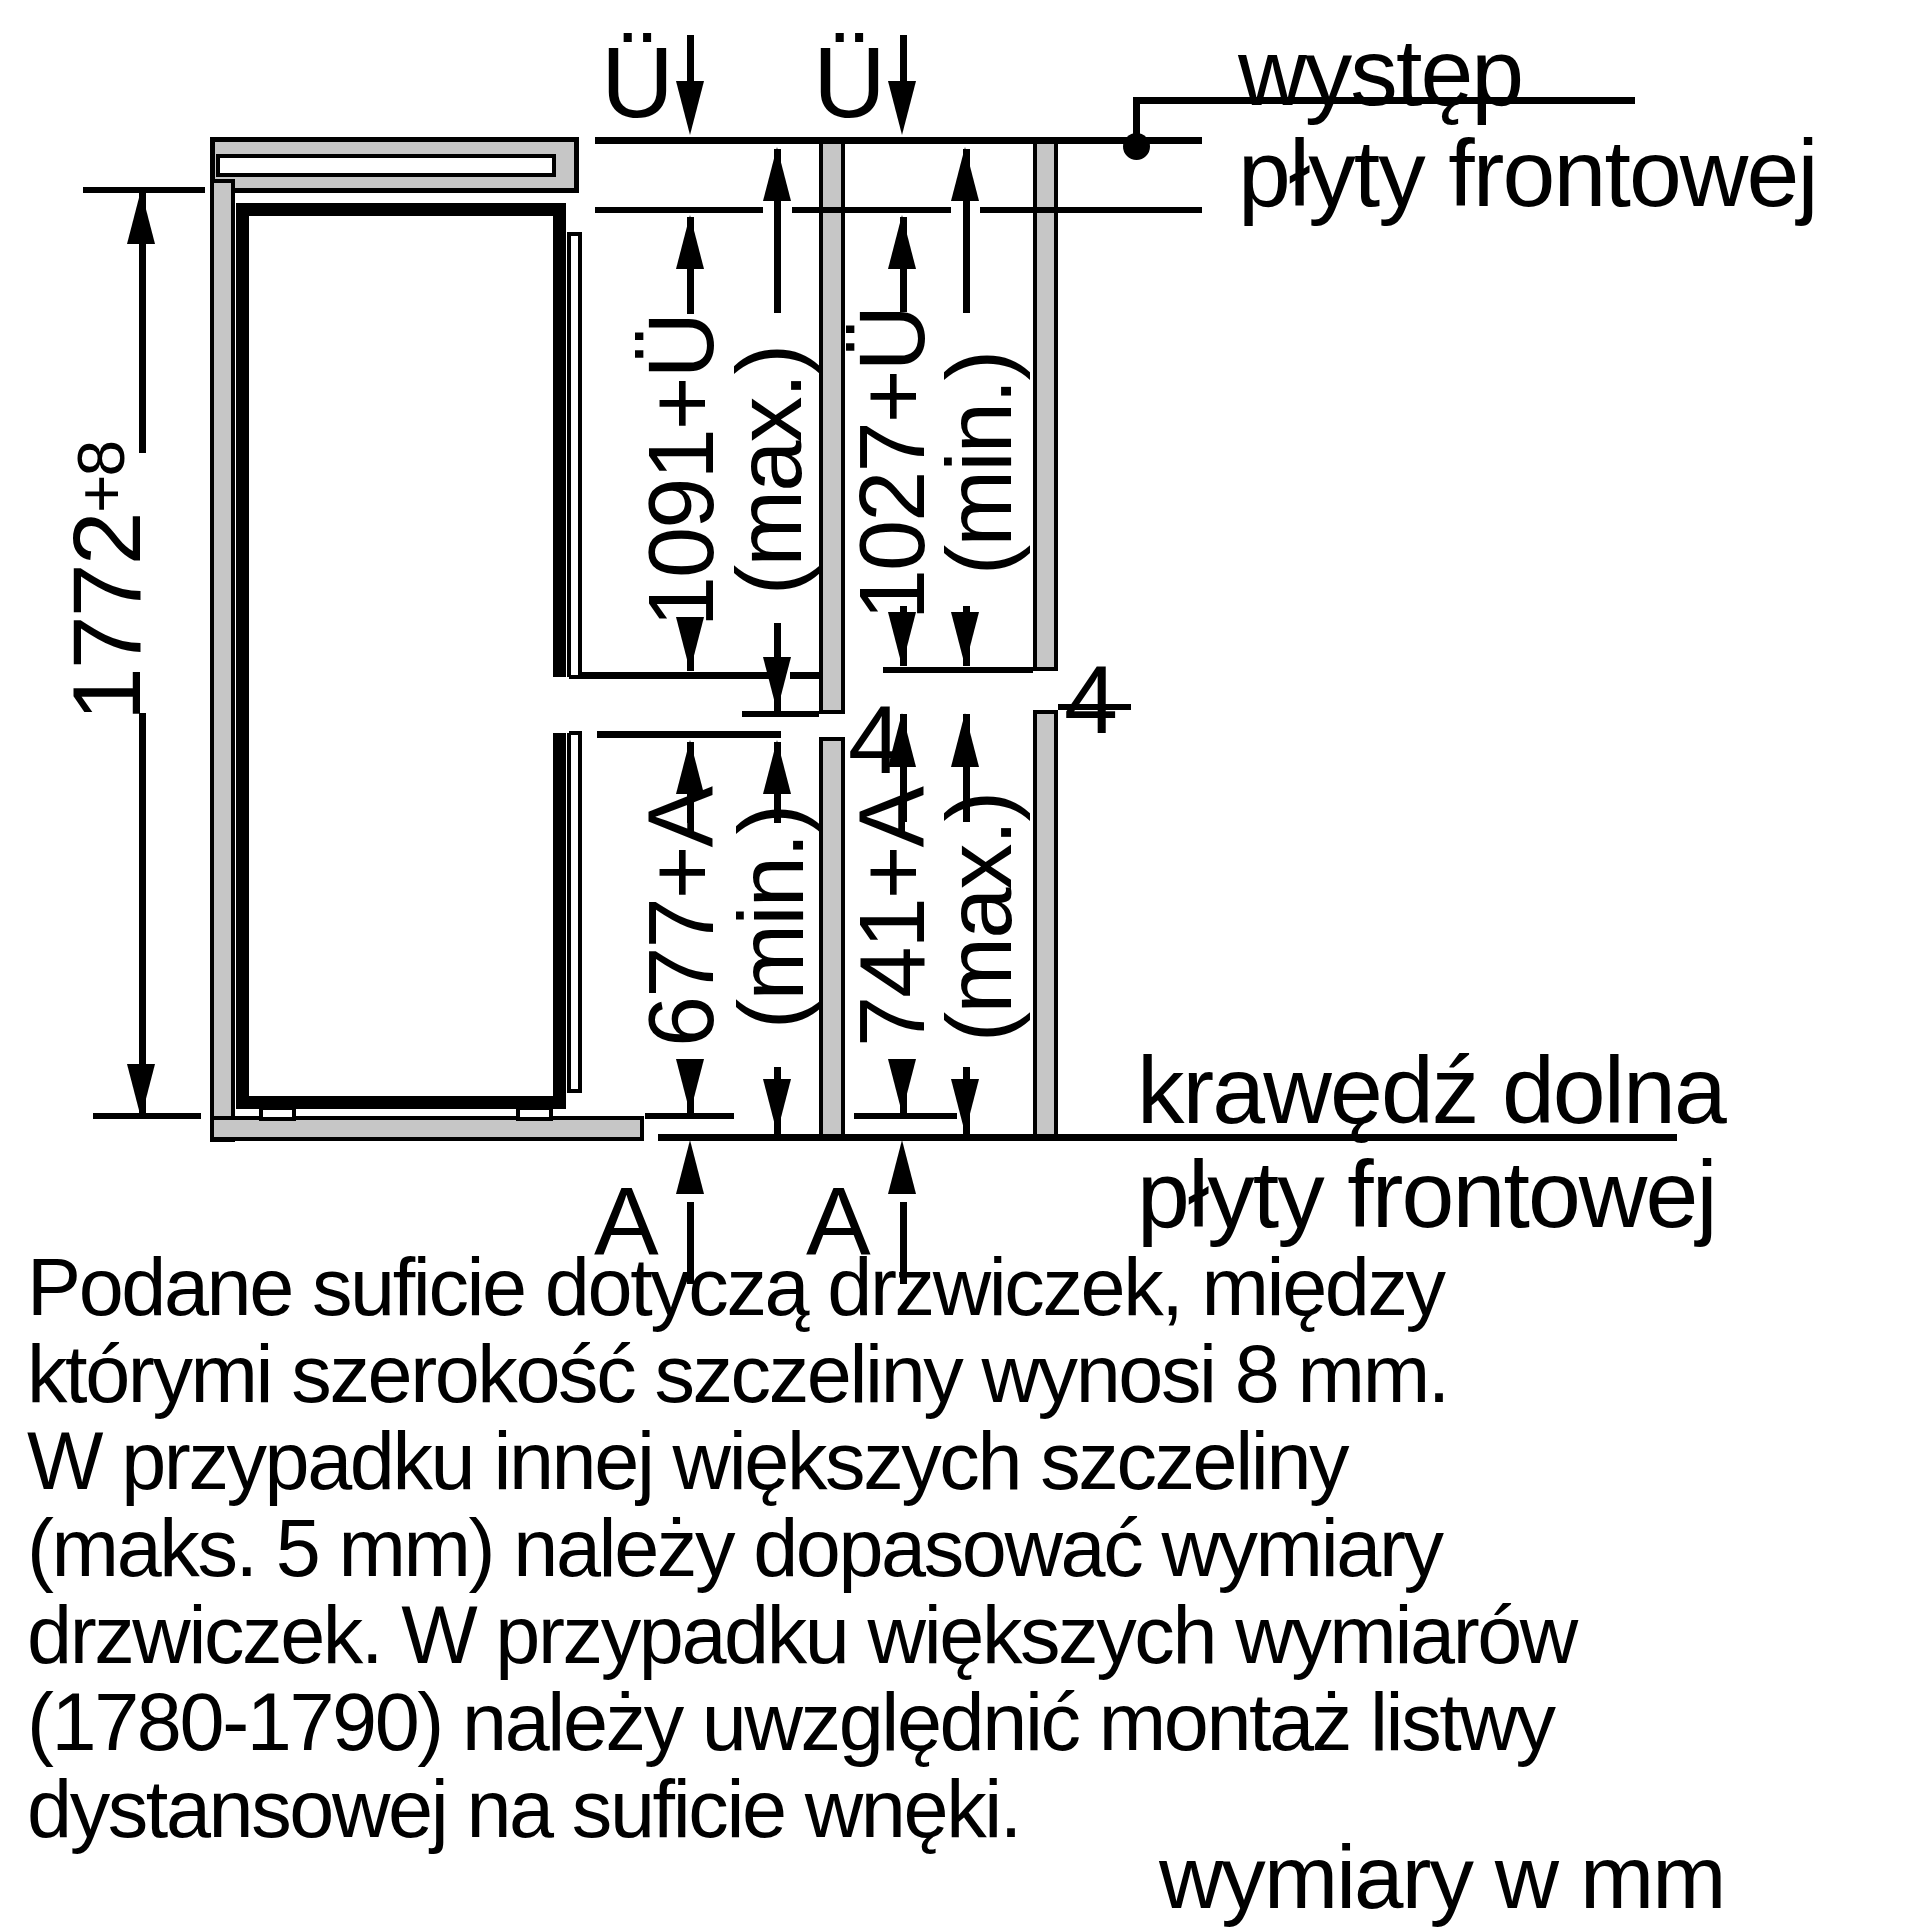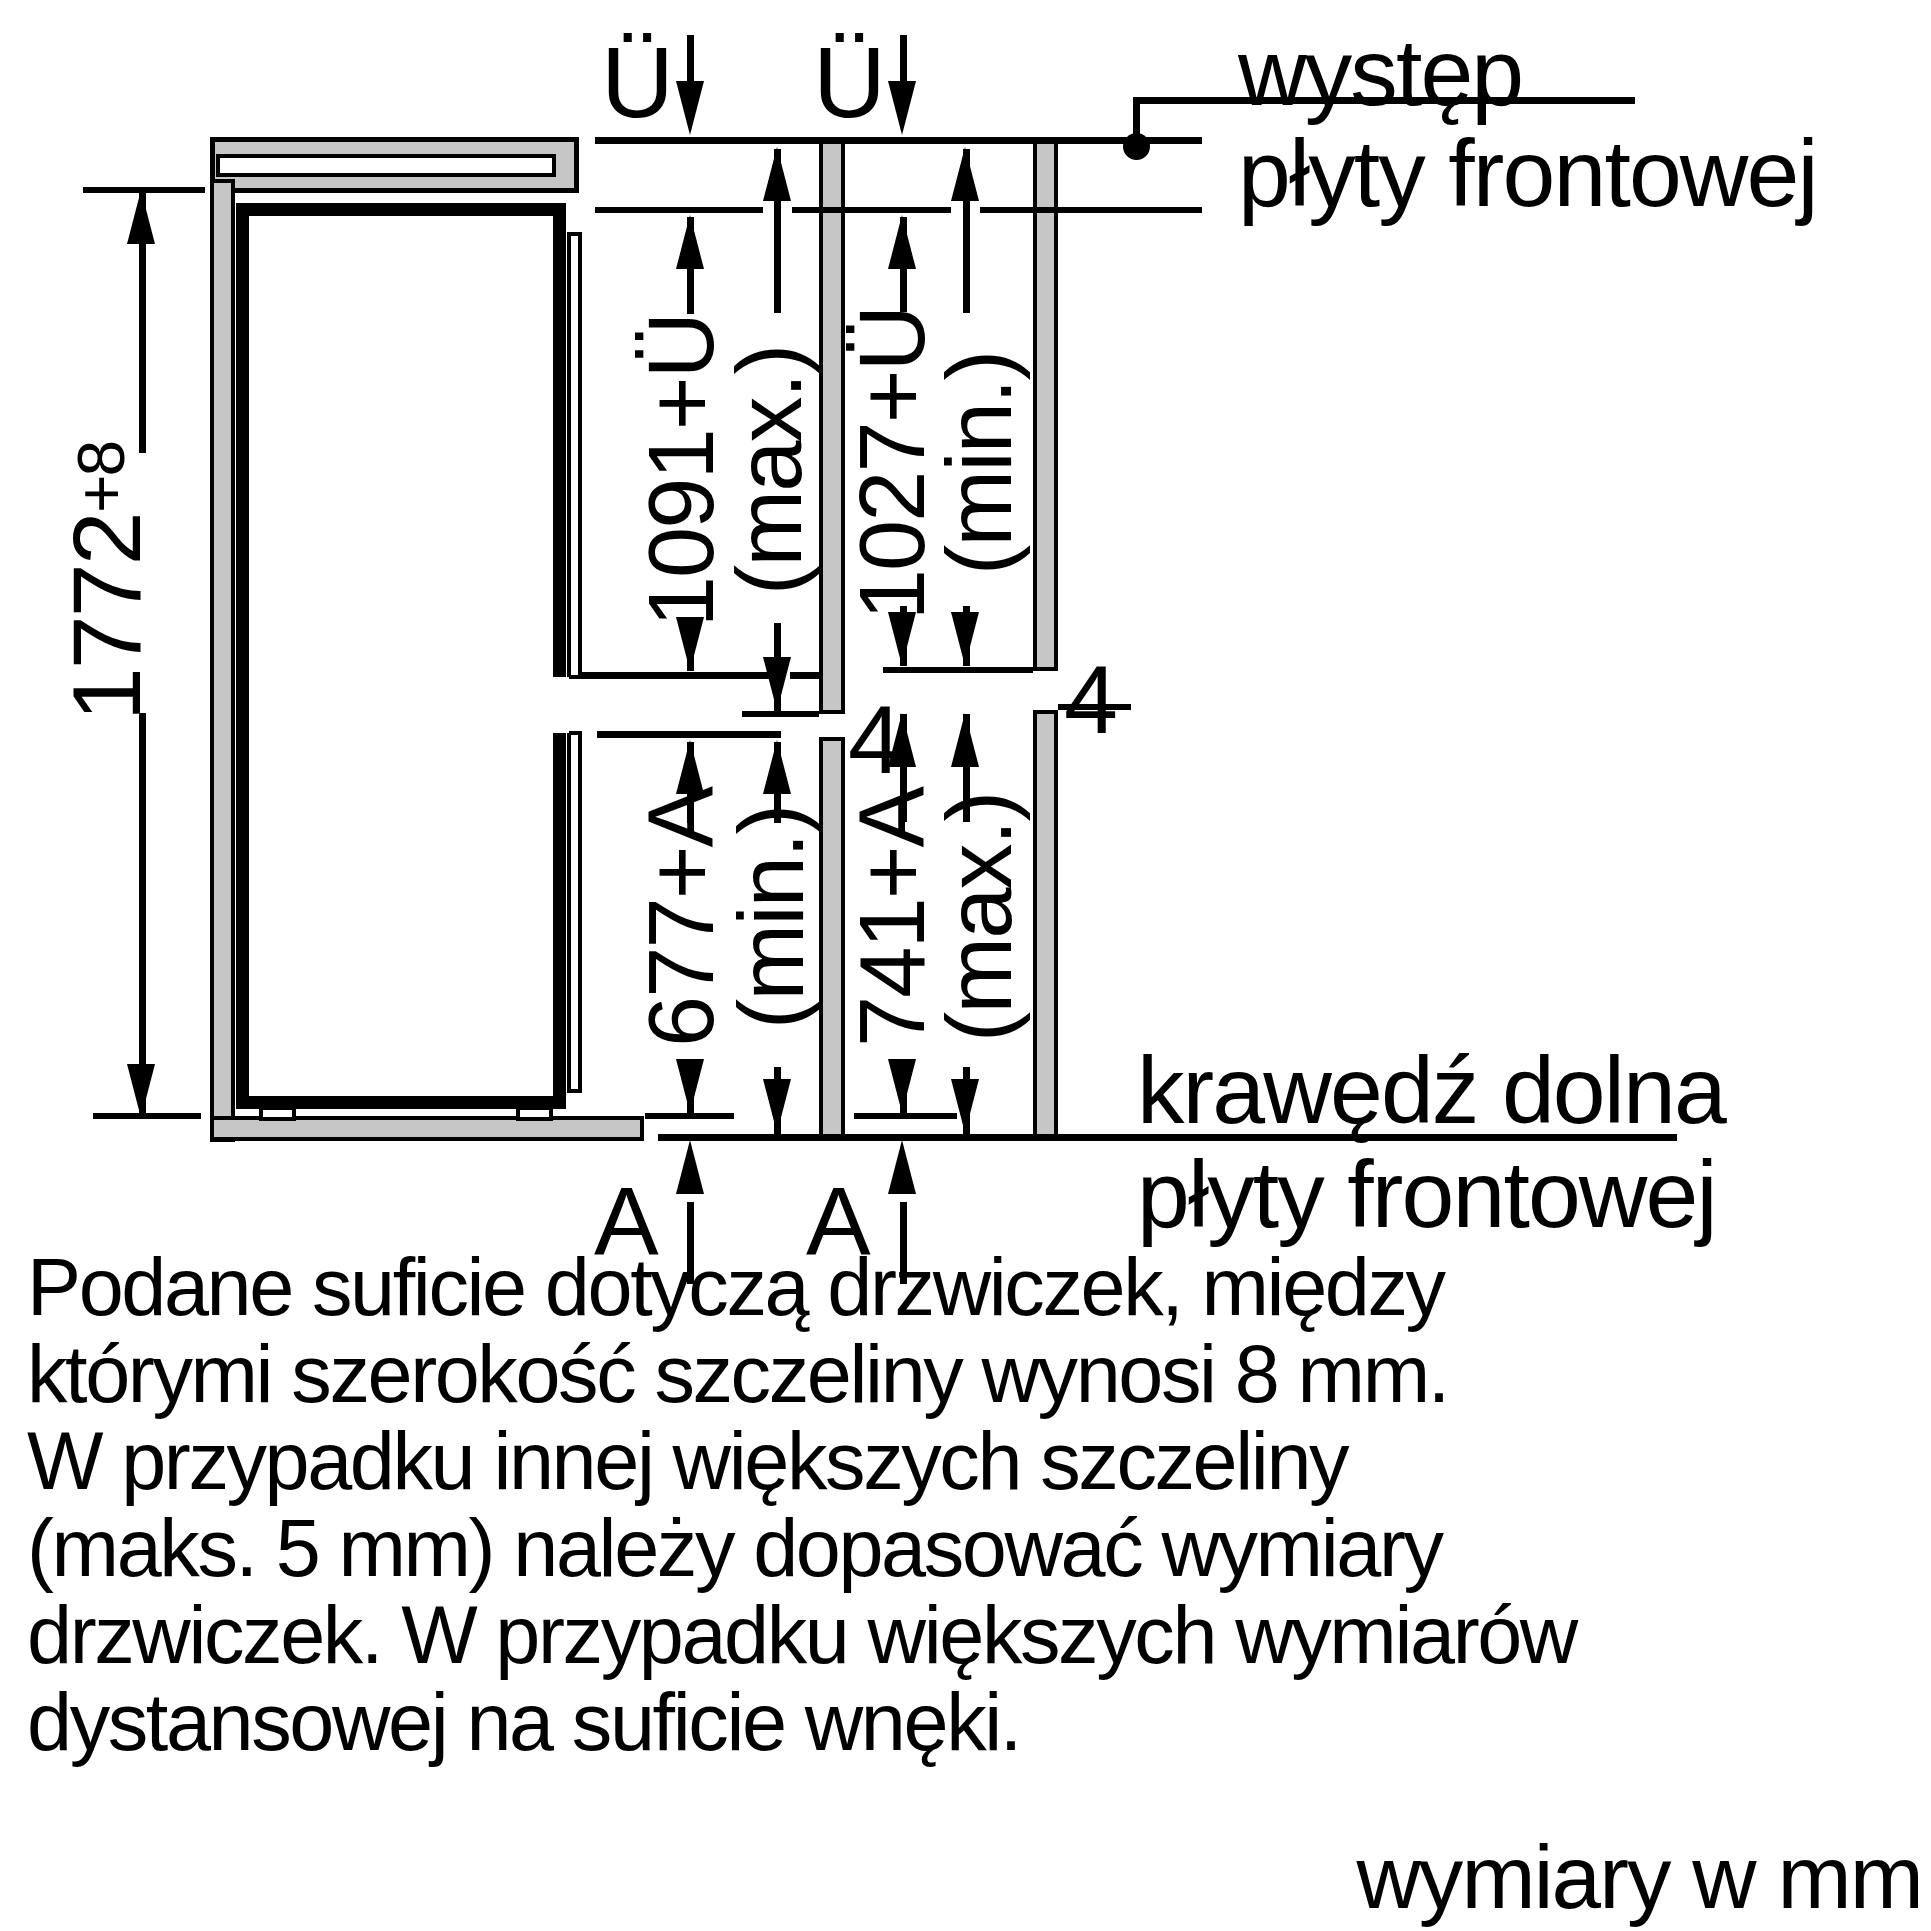--- a/index.html
+++ b/index.html
@@ -142,19 +142,20 @@
   <div class="abs rot" style="left:607px;top:869px;">(min.)</div>
   <div class="abs rot" style="left:728px;top:869px;">741+A</div>
   <div class="abs rot" style="left:815px;top:869px;">(max.)</div>
 
   <div class="abs" style="left:27px;top:1244px;">
     <div class="para">Podane suficie dotyczą drzwiczek, między</div>
     <div class="para">którymi szerokość szczeliny wynosi 8 mm.</div>
     <div class="para">W przypadku innej większych szczeliny</div>
     <div class="para">(maks. 5 mm) należy dopasować wymiary</div>
     <div class="para">drzwiczek. W przypadku większych wymiarów</div>
+    <div class="para">(1780-1790) należy uwzględnić montaż listwy</div>
     <div class="para">dystansowej na suficie wnęki.</div>
   </div>
 
-  <div class="abs lbl" style="left:1159px;top:1831px;width:763px;text-align:right;font-size:89px;">wymiary w mm</div>
+  <div class="abs lbl" style="left:1159px;top:1831px;width:763px;text-align:left;font-size:89px;">wymiary w mm</div>
 
 </div>
 
 
 </body></html>

